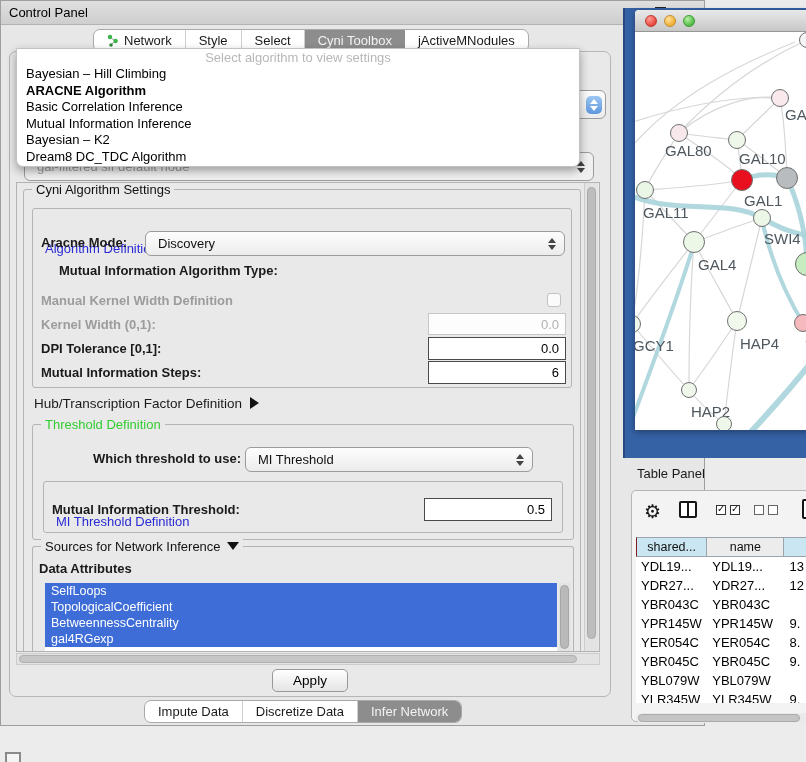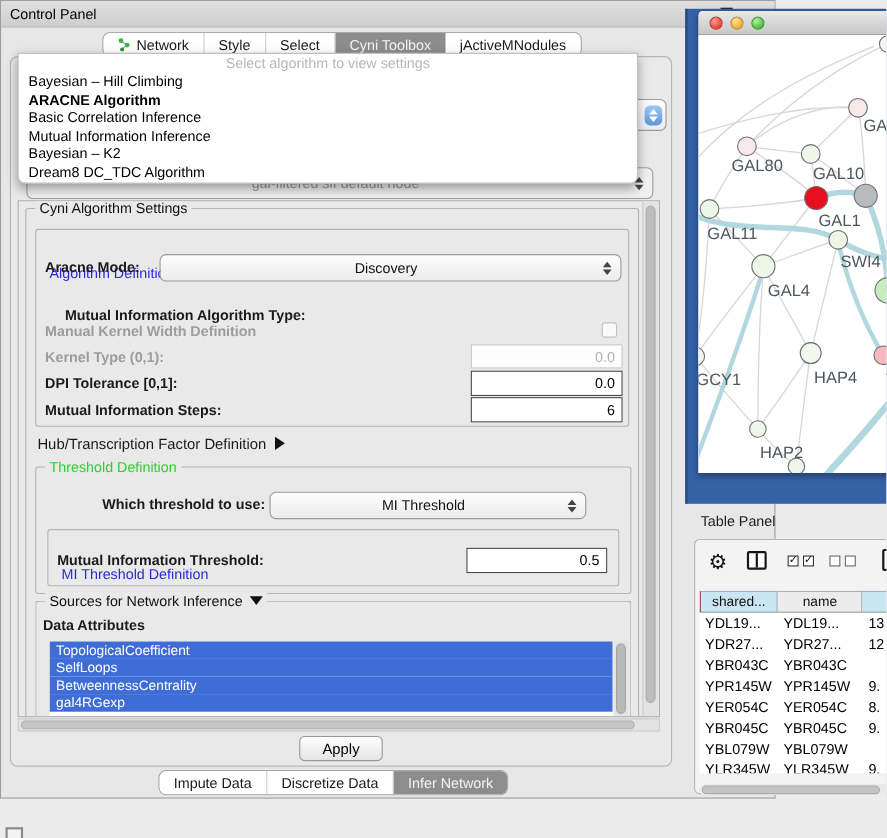--- a/index.html
+++ b/index.html
@@ -26,21 +26,21 @@
   #top-tabs{left:92px;top:28px;}
   #bottom-tabs{left:143px;top:699px;}
 
   
   #main{left:8px;top:50px;width:602px;height:646px;background:#e9e9e9;
         border:1px solid #b6b6b6;border-radius:7px;}
 
   
   .combo{background:linear-gradient(#fdfdfd,#ececec);border:1px solid #9c9c9c;border-radius:6px;
          position:absolute;display:flex;align-items:center;}
-  .combo .val{flex:1;padding-left:12px;color:#111;overflow:hidden;white-space:nowrap;text-align:center;}
+  .combo .val{flex:1;padding-left:12px;color:#111;overflow:hidden;white-space:nowrap;}
   .spin{width:16px;margin-right:4px;display:flex;flex-direction:column;align-items:center;gap:2px;}
   .spin i{width:0;height:0;border-left:4px solid transparent;border-right:4px solid transparent;}
   .spin .up{border-bottom:5px solid #444;}
   .spin .dn{border-top:5px solid #444;}
   .spin.blue{background:linear-gradient(#9cc6f2,#5e97dd);border-radius:5px;padding:3px 0;margin-right:3px;}
   .spin.blue .up{border-bottom-color:#fff;}
   .spin.blue .dn{border-top-color:#fff;}
 
   #combo-hidden{left:14px;top:100px;width:570px;height:29px;background:#f0f0f0;}
   #combo-hidden .val{color:#9b9b9b;}
@@ -213,26 +213,26 @@
 
             <span class="lbl b" style="left:8px;top:26px;">Aracne Mode:</span>
             <div class="combo" style="left:112px;top:22px;width:420px;height:25px;">
               <span class="val">Discovery</span>
               <span class="spin">
                   <i class="up"></i>
                   <i class="dn"></i>
                 </span>
             </div>
 
-            <span class="lbl b" style="left:8px;top:70px;padding-left:18px;">Mutual Information Algorithm Type:</span>
+            <span class="lbl b" style="left:8px;top:54px;padding-left:18px;">Mutual Information Algorithm Type:</span>
 
             <span class="lbl dis" style="left:8px;top:84px;">Manual Kernel Width Definition</span>
             <span class="checkbox" style="left:514px;top:84px;"></span>
 
-            <span class="lbl dis" style="left:8px;top:108px;">Kernel Type (0,1):</span>
+            <span class="lbl dis" style="left:8px;top:108px;">Kernel Width (0,1):</span>
             <span class="field dis" style="left:395px;top:104px;width:138px;height:22px;">0.0</span>
 
             <span class="lbl b" style="left:8px;top:132px;">DPI Tolerance [0,1]:</span>
             <span class="field en" style="left:395px;top:128px;width:138px;height:23px;">0.0</span>
 
             <span class="lbl b" style="left:8px;top:156px;">Mutual Information Steps:</span>
             <span class="field en" style="left:395px;top:152px;width:138px;height:23px;">6</span>
           </div>
 
           <span class="lbl" style="left:10px;top:206px;font-size:13.5px;">
@@ -257,22 +257,22 @@
               <span class="field en" style="left:380px;top:16px;width:128px;height:23px;">0.5</span>
             </div>
           </div>
 
           <div class="group" style="left:8px;top:356px;width:542px;height:118px;border-bottom:none;">
             <span class="gtitle">
               <span>Sources for Network Inference</span><span class="tri-down"></span>
             </span>
             <span class="lbl b" style="left:6px;top:14px;">Data Attributes</span>
             <div id="attr-list">
+                <div class="attr-row">SelfLoops</div>
                 <div class="attr-row">TopologicalCoefficient</div>
-                <div class="attr-row">SelfLoops</div>
                 <div class="attr-row">BetweennessCentrality</div>
                 <div class="attr-row">gal4RGexp</div>
               </div>
             <div id="attr-scroll">
                 <span class="thumb" style="position:absolute;"></span>
               </div>
           </div>
         </div>
 
         <div class="abs" id="vscroll">

